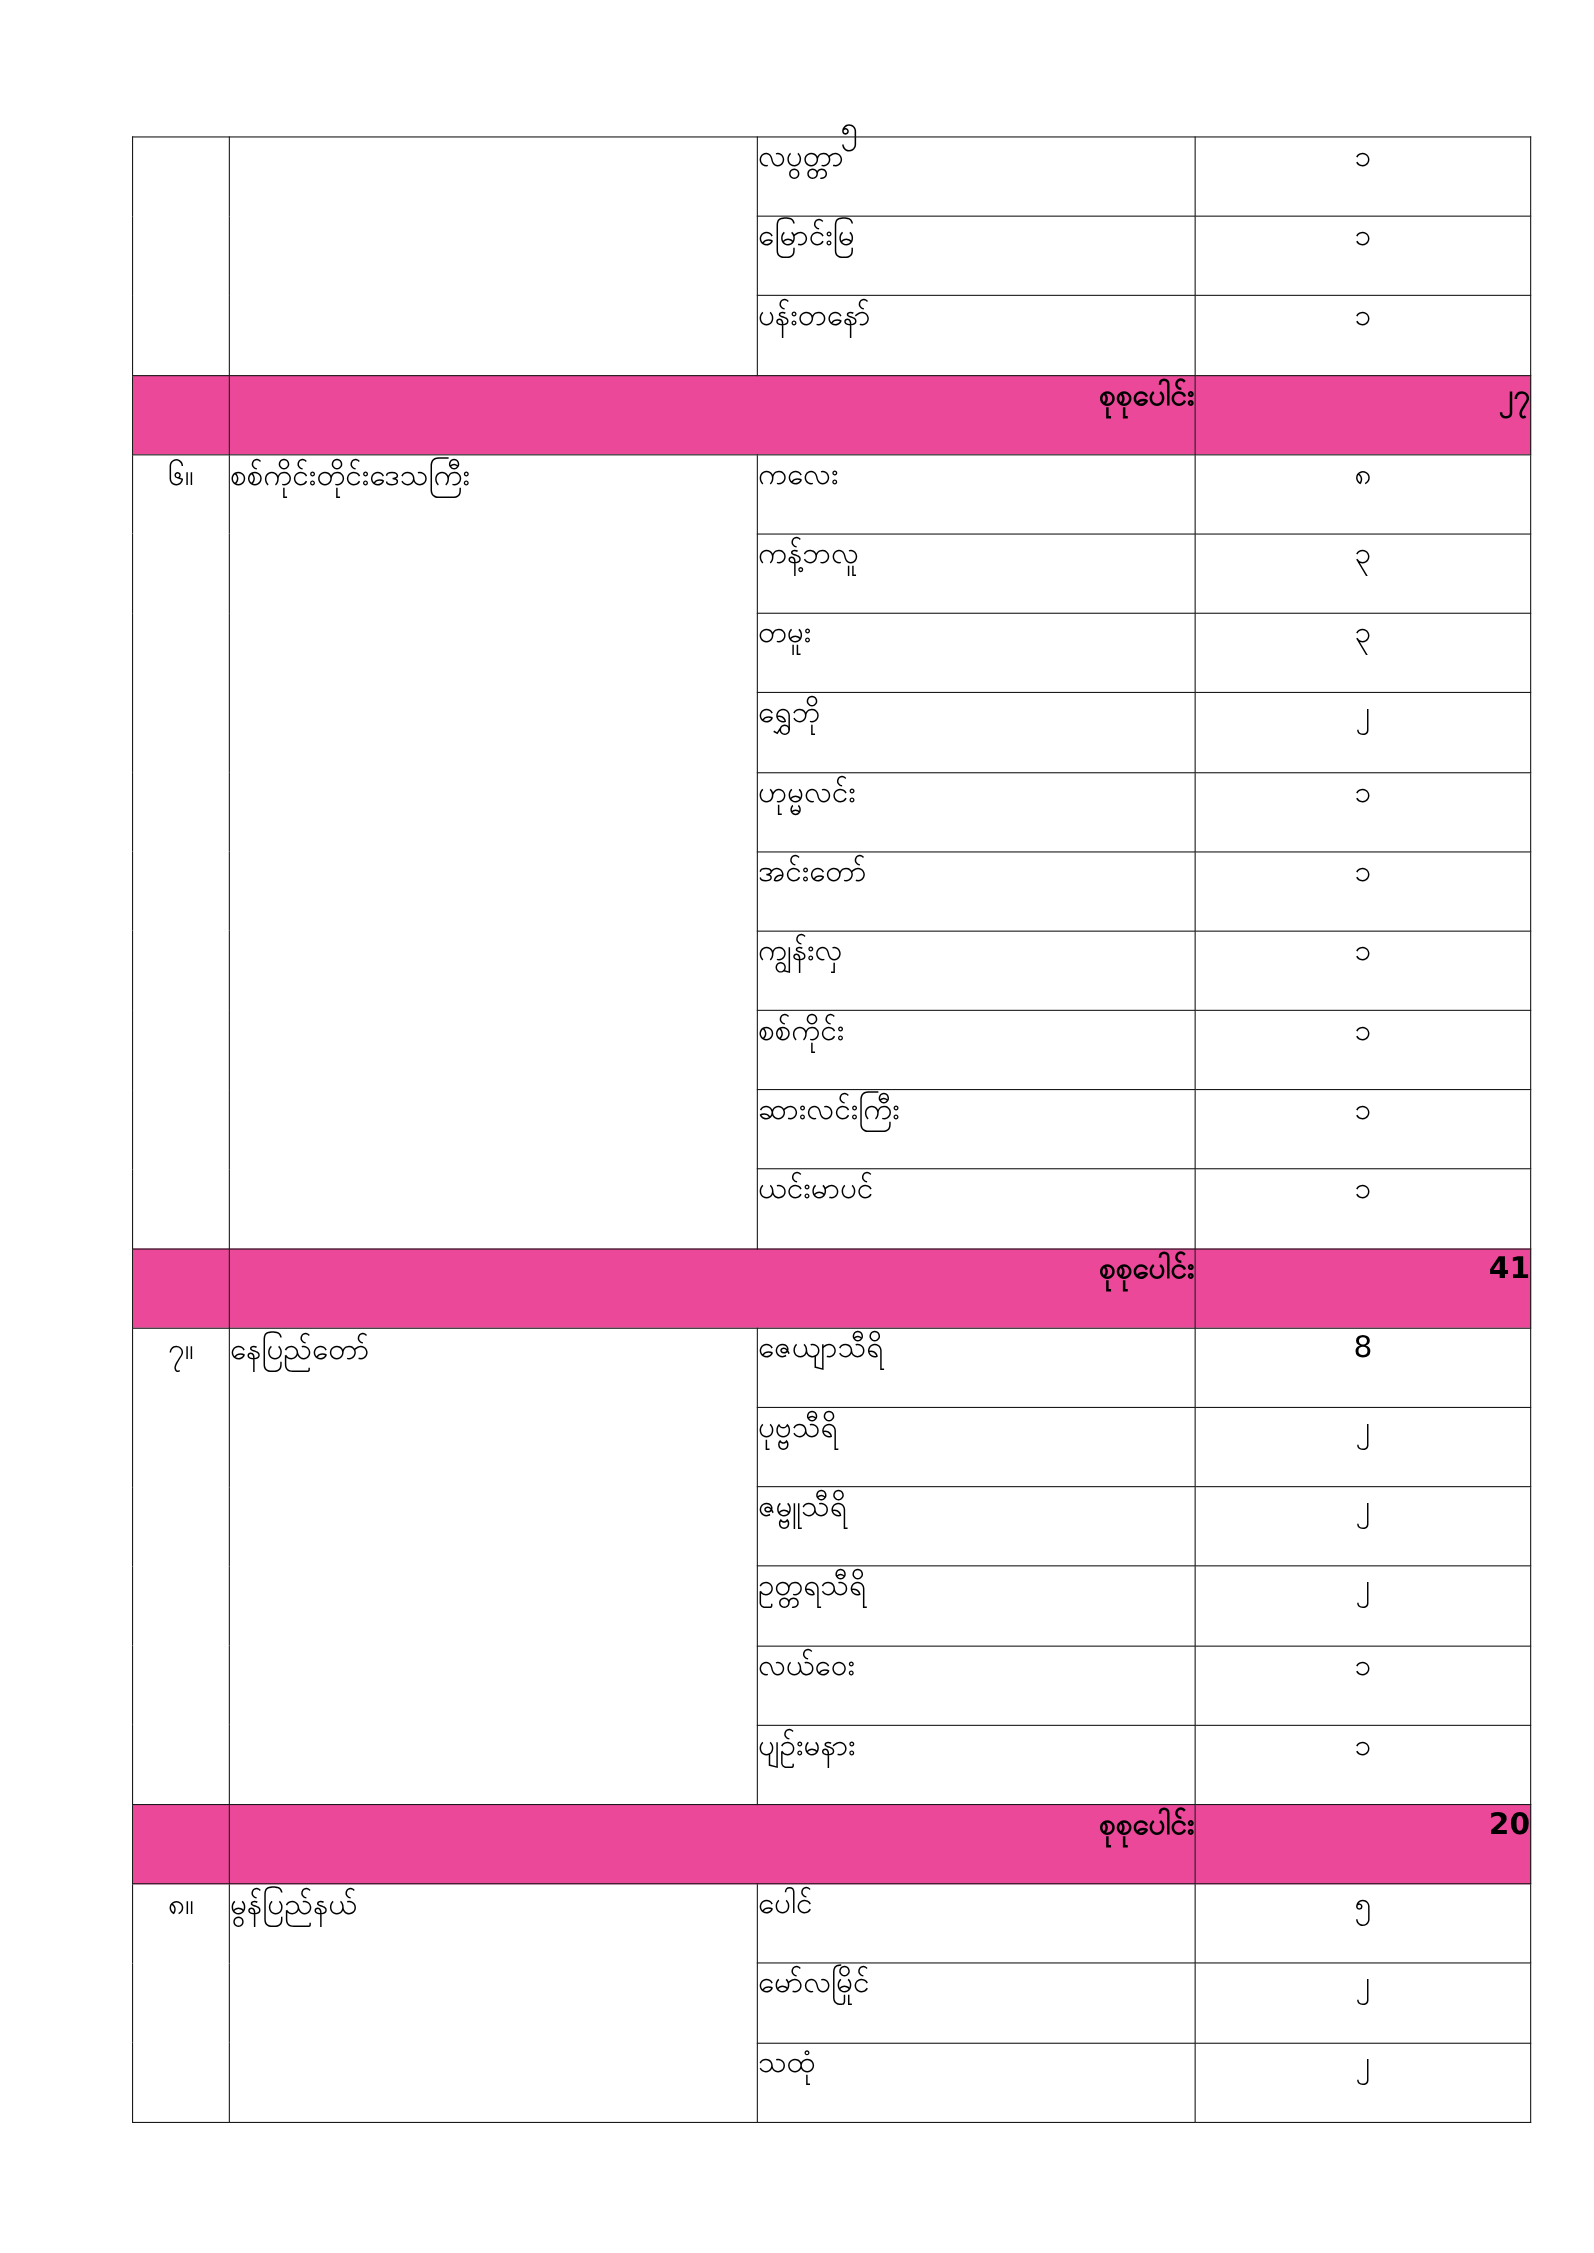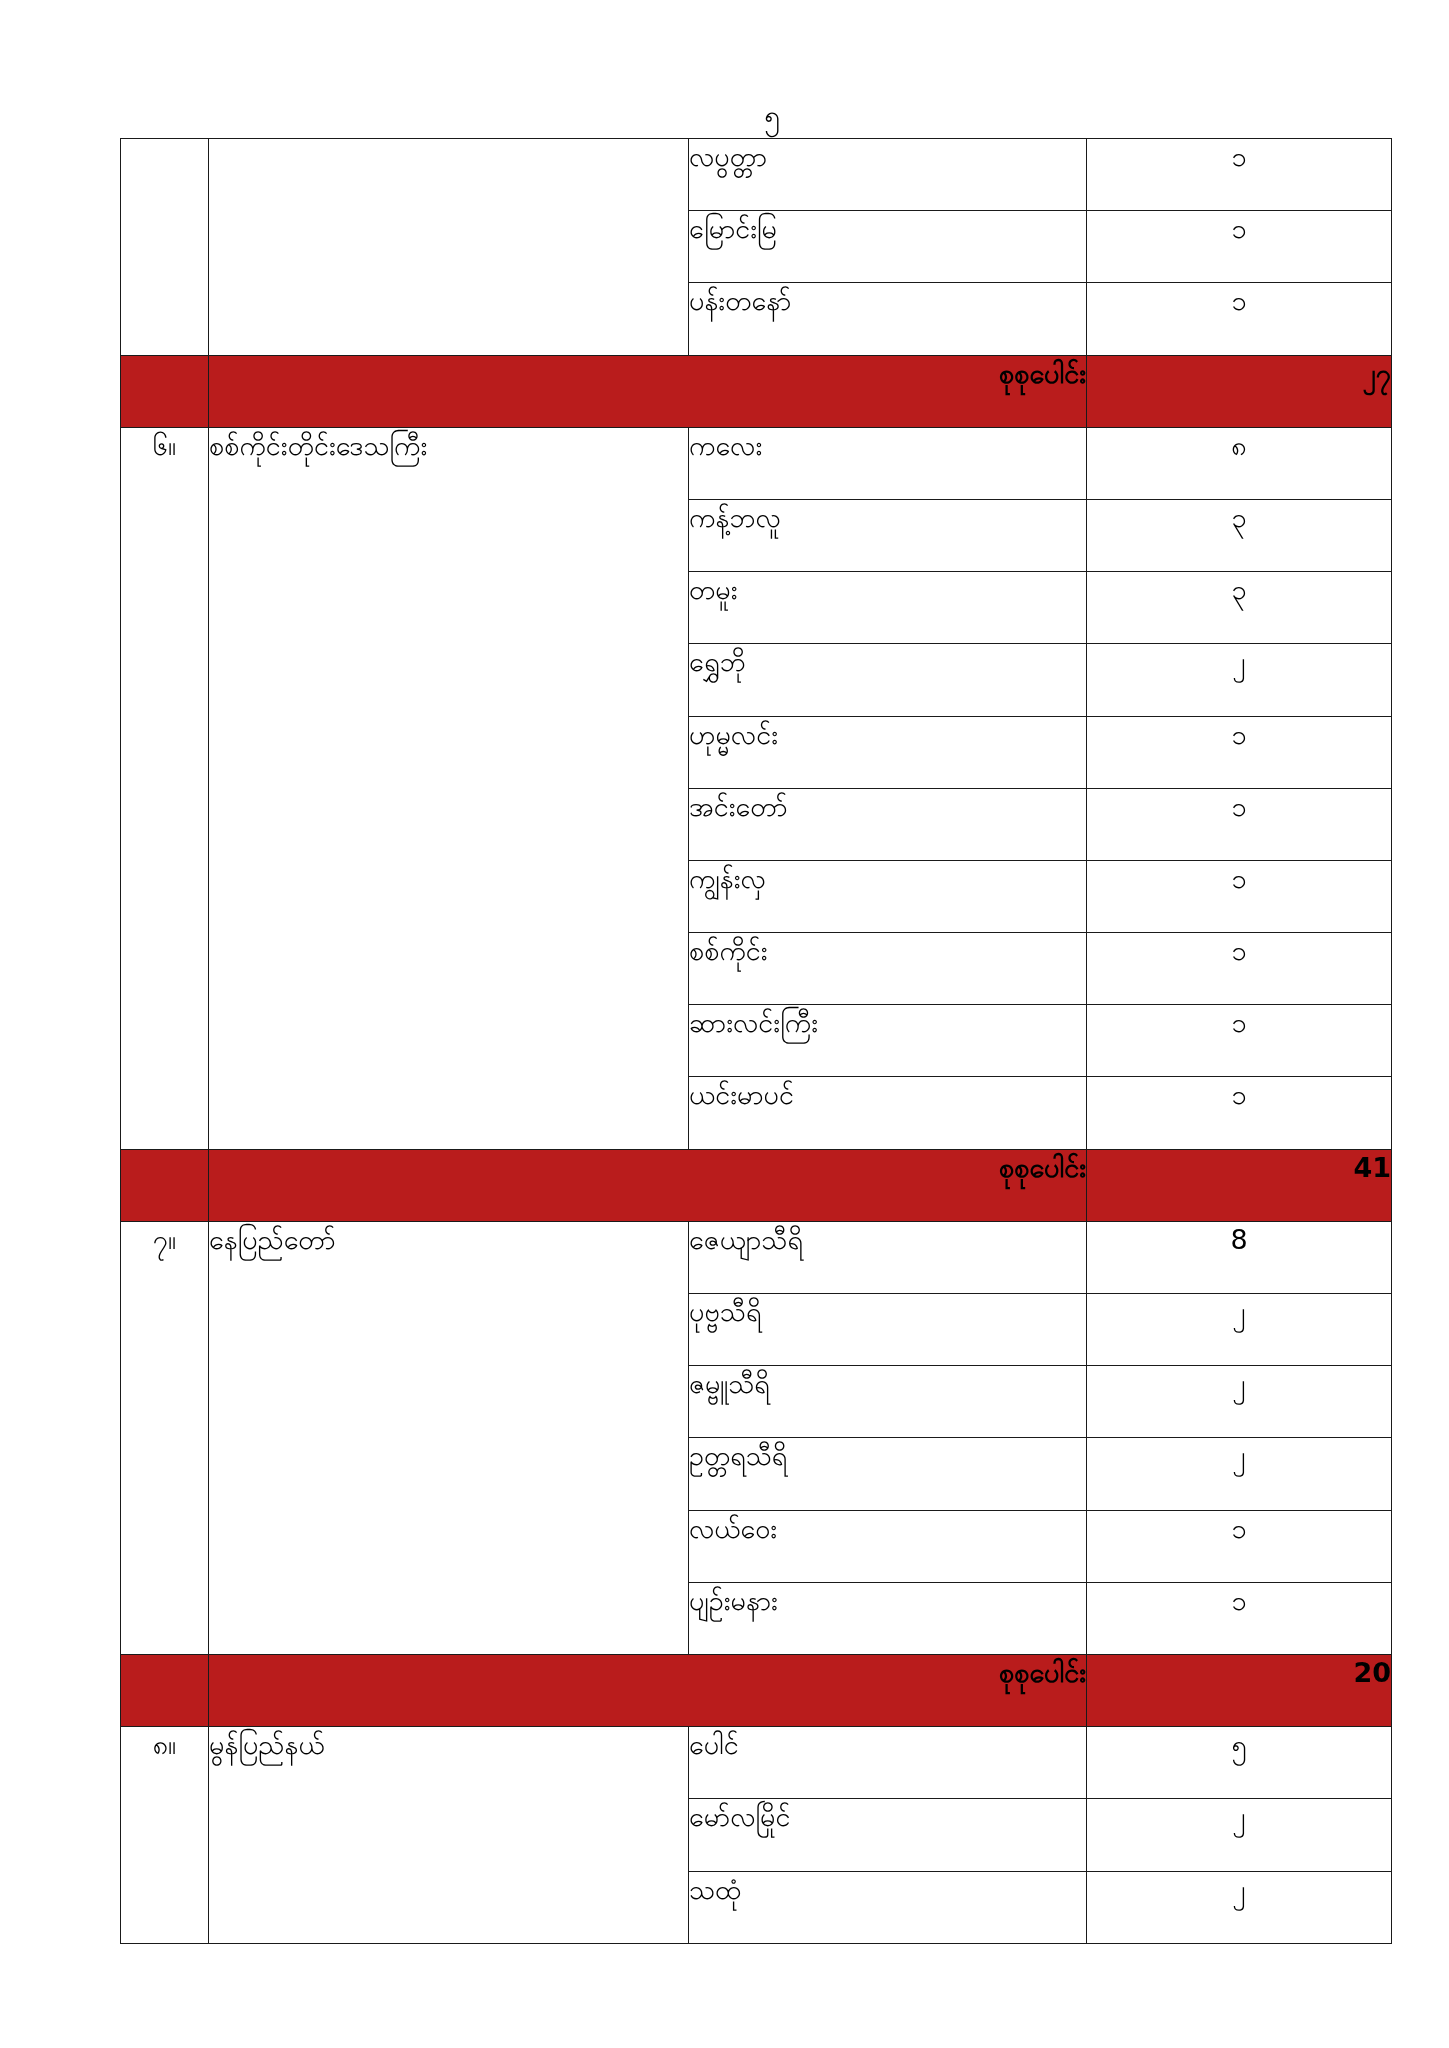--- a/index.html
+++ b/index.html
@@ -20,21 +20,21 @@
       left: 0;
       width: 1544px;
       top: 98px;
       text-align: center;
       font-size: 28px;
       line-height: 36px;
     }
     table.data-table {
       position: absolute;
       left: 120px;
-      top: 138px;
+      top: 124px;
       width: 1271px;
       border-collapse: collapse;
       table-layout: fixed;
     }
     table.data-table td {
       border: 1.5px solid #1a1a1a;
       height: 72.2px;
       padding: 0;
       box-sizing: border-box;
       font-size: 27px;
@@ -59,21 +59,21 @@
       padding-left: 12px;
       padding-top: 10px;
       line-height: 36px;
     }
     td.count-cell {
       text-align: center;
       padding-top: 14px;
       line-height: 36px;
     }
     tr.subtotal-row td {
-      background: #b91c1c;
+      background: #ec4899;
     }
     td.subtotal-label {
       text-align: right;
       padding-right: 14px;
       padding-top: 10px;
       font-weight: bold;
       line-height: 36px;
     }
     td.subtotal-value {
       text-align: right;

